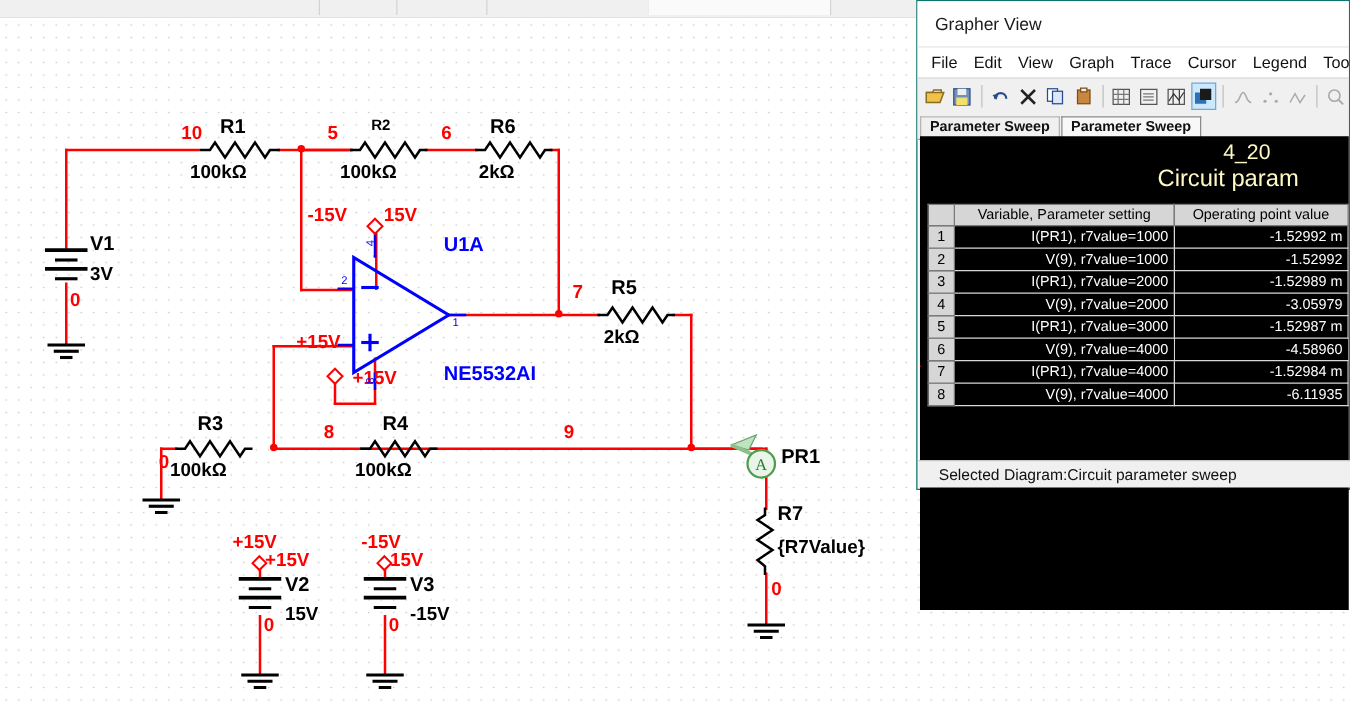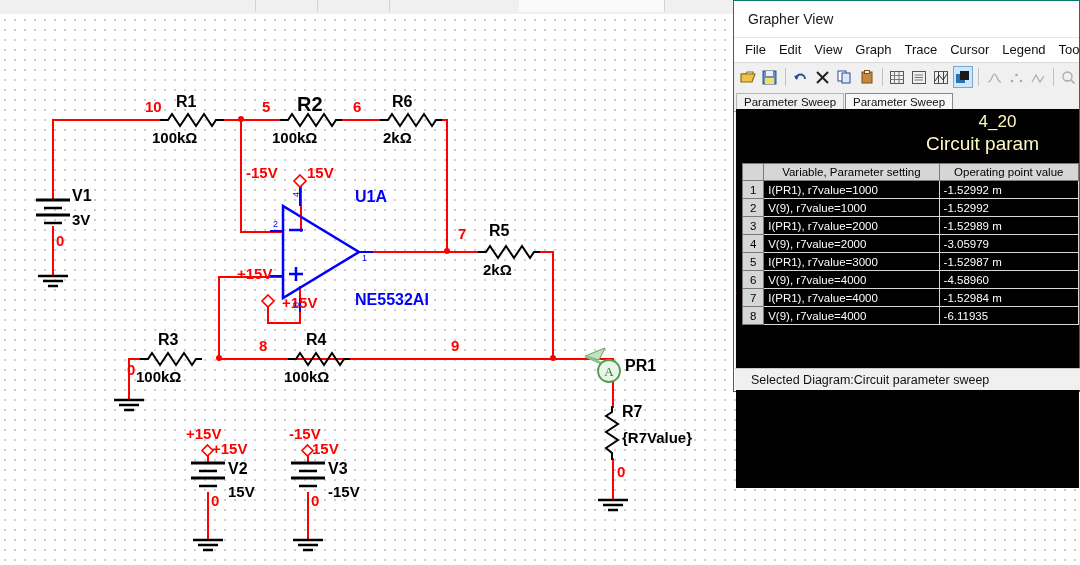--- a/index.html
+++ b/index.html
@@ -66,21 +66,21 @@
   .tb-ico.sel{background:#cce8ff;border:1px solid #7aa8cc;box-sizing:border-box;}
   .tb-sep{width:1px;height:18px;background:#c0c0c0;margin:0 3px;}
   .tb-ico.dim{opacity:.45;}
 
   #grapher .tabs{
     height:20px;background:#f0f0f0;display:flex;align-items:flex-end;
     padding-left:2px;border-bottom:1px solid #a0a0a0;
   }
   .tab{
     font-size:11.5px;padding:2px 7px 3px 7px;background:#f0f0f0;
-    border:1px solid #b5b5b5;border-bottom:none;color:#111;margin-right:1px;
+    border:1px solid #b5b5b5;border-bottom:none;color:#111;margin-right:1px;font-weight:bold;
   }
   .tab.active{background:#f8f8f8;border-color:#8a8a8a;position:relative;top:0;}
 
   #plotarea{
     position:absolute;left:2px;top:108px;width:343px;height:379px;
     background:#000000;overflow:hidden;
   }
   .gtitle{color:#fef9c3;text-align:center;white-space:nowrap;}
   .gtitle.l1{font-size:17px;margin-top:3px;padding-left:180px;}
   .gtitle.l2{font-size:19px;margin-top:1px;padding-left:150px;}
@@ -88,21 +88,21 @@
   table.grid{
     border-collapse:collapse;margin-top:8px;margin-left:6px;
     font-size:11.5px;color:#ffffff;table-layout:fixed;
   }
   table.grid th{
     background:#d6d6d6;color:#000;font-weight:normal;
     border:1px solid #7a7a7a;padding:2px 4px;text-align:center;
   }
   table.grid td{
     background:#000;color:#fff;border:1px solid #d8d8d8;
-    padding:1px 4px;text-align:left;height:15px;
+    padding:1px 4px;text-align:right;height:15px;
   }
   table.grid td.rownum{
     background:#d6d6d6;color:#000;text-align:center;width:14px;border:1px solid #7a7a7a;
   }
   .colA{width:196px;} .colB{width:155px;}
   #rowmark{position:absolute;left:-1px;top:0;width:0;height:0;
     border-top:5px solid transparent;border-bottom:5px solid transparent;border-left:7px solid #e00000;}
 
   #statusbar{
     position:absolute;left:1px;bottom:1px;width:345px;height:22px;
@@ -279,21 +279,21 @@
     <path d="M2,12 L22,4 L16,16 Z" fill="#bfe3bf" stroke="#6aa06a" stroke-width="1"></path>
     <line x1="2" y1="12" x2="20" y2="20" stroke="#8fbf8f" stroke-width="3"></line>
     <circle cx="26" cy="27" r="11" fill="#e8f5e8" stroke="#4f9c4f" stroke-width="1.8"></circle>
     <text x="26" y="32" font-size="13" font-family="Liberation Serif, serif" fill="#2e7d32" text-anchor="middle">A</text>
   </svg>
 
   <div class="lbl red" style="left:99px;top:85px;font-size:15px;margin-left:46px;">10</div>
   <div class="lbl black" style="left:176px;top:80px;font-size:16px;">R1</div>
   <div class="lbl black" style="left:152px;top:116px;font-size:15px;">100kΩ</div>
   <div class="lbl red" style="left:262px;top:85px;font-size:15px;">5</div>
-  <div class="lbl black" style="left:297px;top:80px;font-size:20px;">R2</div>
+  <div class="lbl black" style="left:297px;top:80px;font-size:12px;">R2</div>
   <div class="lbl black" style="left:272px;top:116px;font-size:15px;">100kΩ</div>
   <div class="lbl red" style="left:353px;top:85px;font-size:15px;">6</div>
   <div class="lbl black" style="left:392px;top:80px;font-size:16px;">R6</div>
   <div class="lbl black" style="left:383px;top:116px;font-size:15px;">2kΩ</div>
 
   <div class="lbl black" style="left:72px;top:174px;font-size:16px;">V1</div>
   <div class="lbl black" style="left:72px;top:198px;font-size:15px;">3V</div>
   <div class="lbl red" style="left:56px;top:219px;font-size:15px;">0</div>
 
   <div class="lbl red" style="left:246px;top:151px;font-size:15px;">-15V</div>

